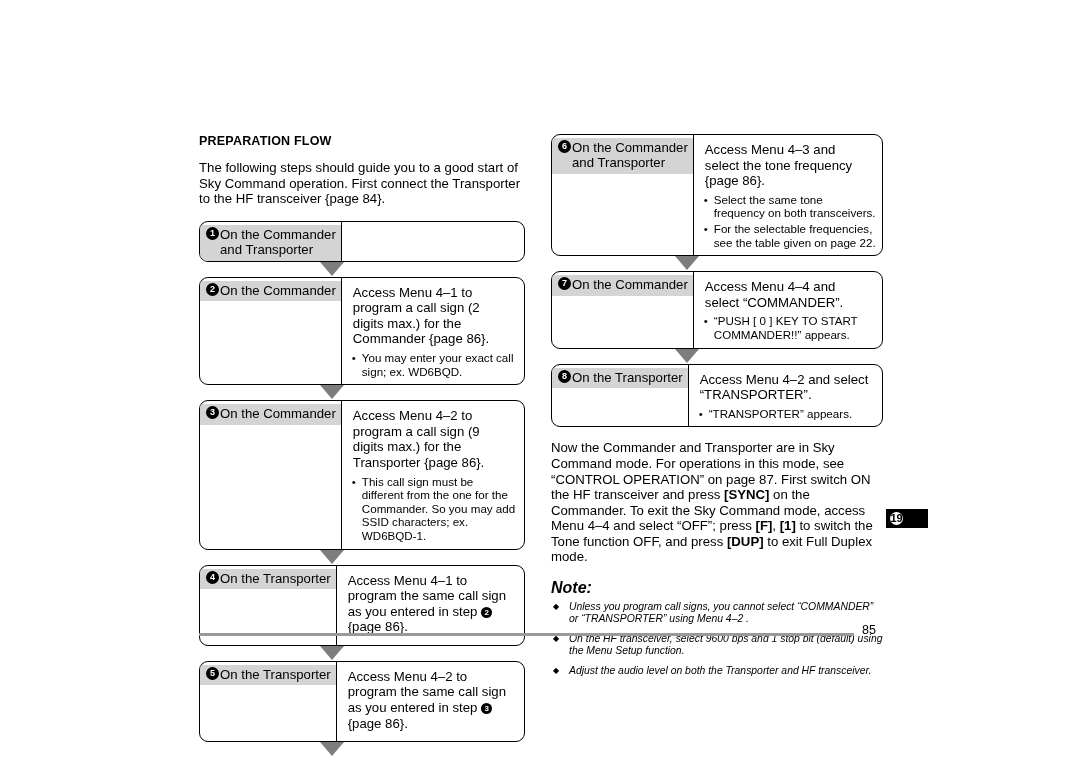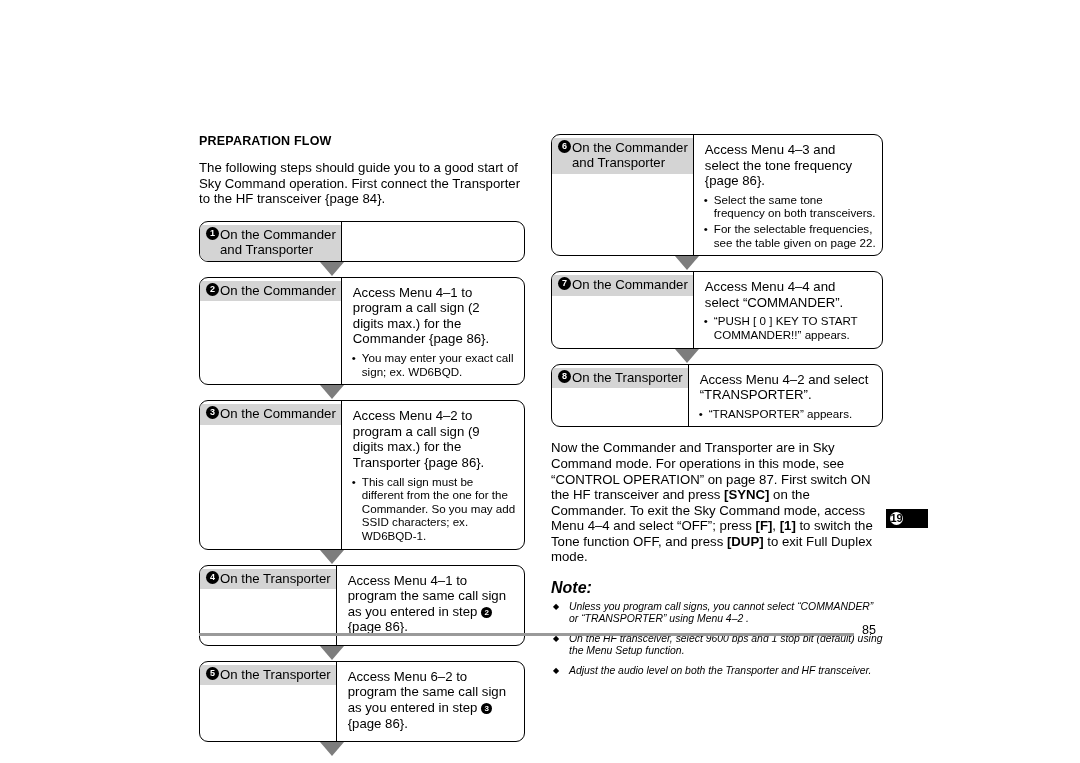--- a/index.html
+++ b/index.html
@@ -247,21 +247,21 @@
     </div>
 
     <div class="arrow"></div>
 
     <div class="flow-box">
       <div class="fb-left">
         <span class="step-badge">5</span>
         <span class="fb-left-inner">On the Transporter</span>
       </div>
       <div class="fb-right">
-        <p class="main"><span>Access Menu 6–2 to program the same call sign as you entered in step </span><span class="inline-badge">3</span><span> {page 86}.</span></p>
+        <p class="main"><span>Access Menu 4–2 to program the same call sign as you entered in step </span><span class="inline-badge">3</span><span> {page 86}.</span></p>
       </div>
     </div>
 
     <div class="arrow"></div>
   </div>
 
   <div class="col-right">
 
     <div class="flow-box">
       <div class="fb-left">

